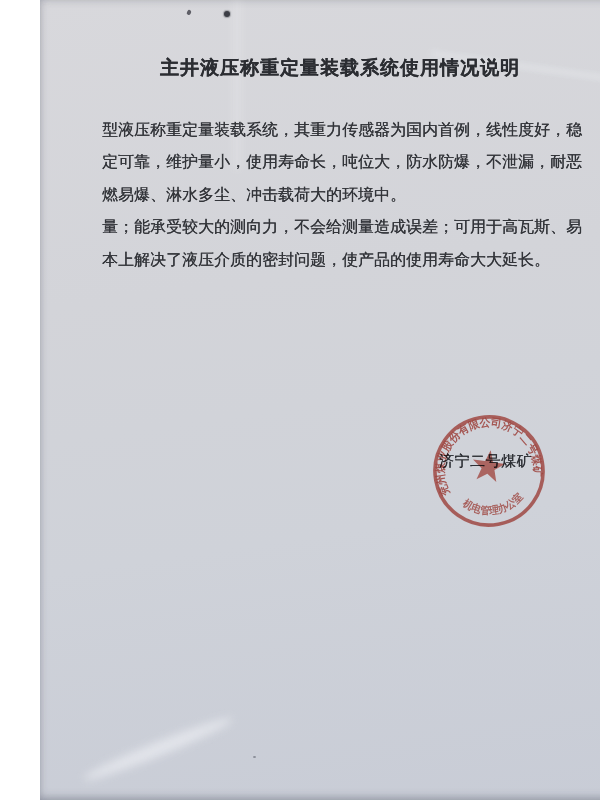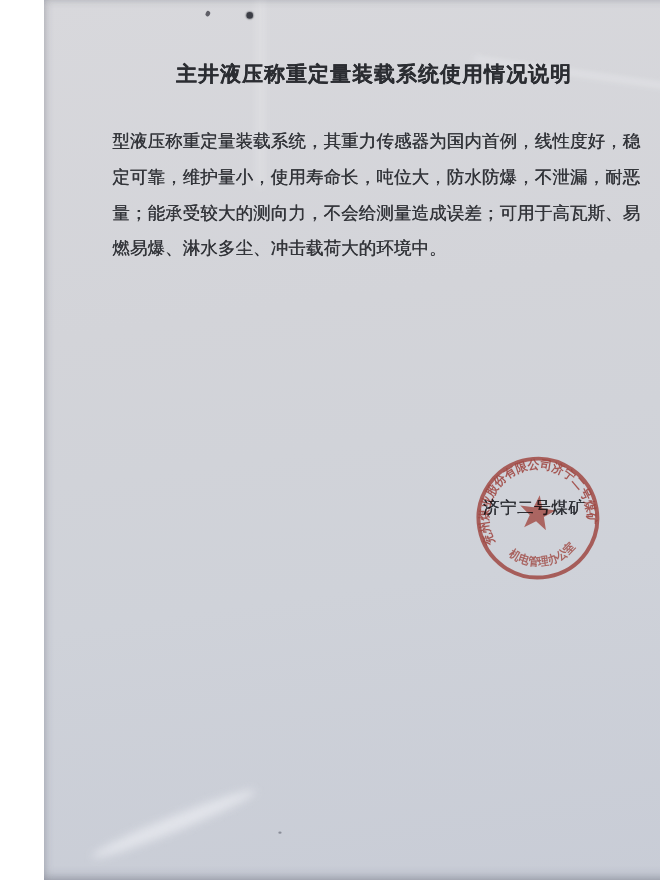--- a/index.html
+++ b/index.html
@@ -67,22 +67,23 @@
 
   <div class="speck speck-1"></div>
   <div class="speck speck-2"></div>
   <div class="speck speck-3"></div>
 
   <h1 class="title">主井液压称重定量装载系统使用情况说明</h1>
 
   <div class="body-text">
     <div class="line">型液压称重定量装载系统，其重力传感器为国内首例，线性度好，稳</div>
     <div class="line">定可靠，维护量小，使用寿命长，吨位大，防水防爆，不泄漏，耐恶</div>
+    <div class="line">燃易爆、淋水多尘、冲击载荷大的环境中。</div>
     <div class="line">量；能承受较大的测向力，不会给测量造成误差；可用于高瓦斯、易</div>
-    <div class="line">燃易爆、淋水多尘、冲击载荷大的环境中。</div>
+    <div class="line">本上解决了液压介质的密封问题，使产品的使用寿命大大延长。</div>
   </div>
 
   <div class="signature">济宁二号煤矿</div>
 
   <svg class="stamp" viewBox="0 0 150 150" xmlns="http://www.w3.org/2000/svg">
     <defs>
       <path id="arcTop" d="M 32.7 90.4 A 45 45 0 1 1 117.3 90.4" fill="none"></path>
       <path id="arcBottom" d="M 43.0 103.8 A 43 43 0 0 0 107.0 103.8" fill="none"></path>
     </defs>
     <g transform="rotate(-10 75 75)">

